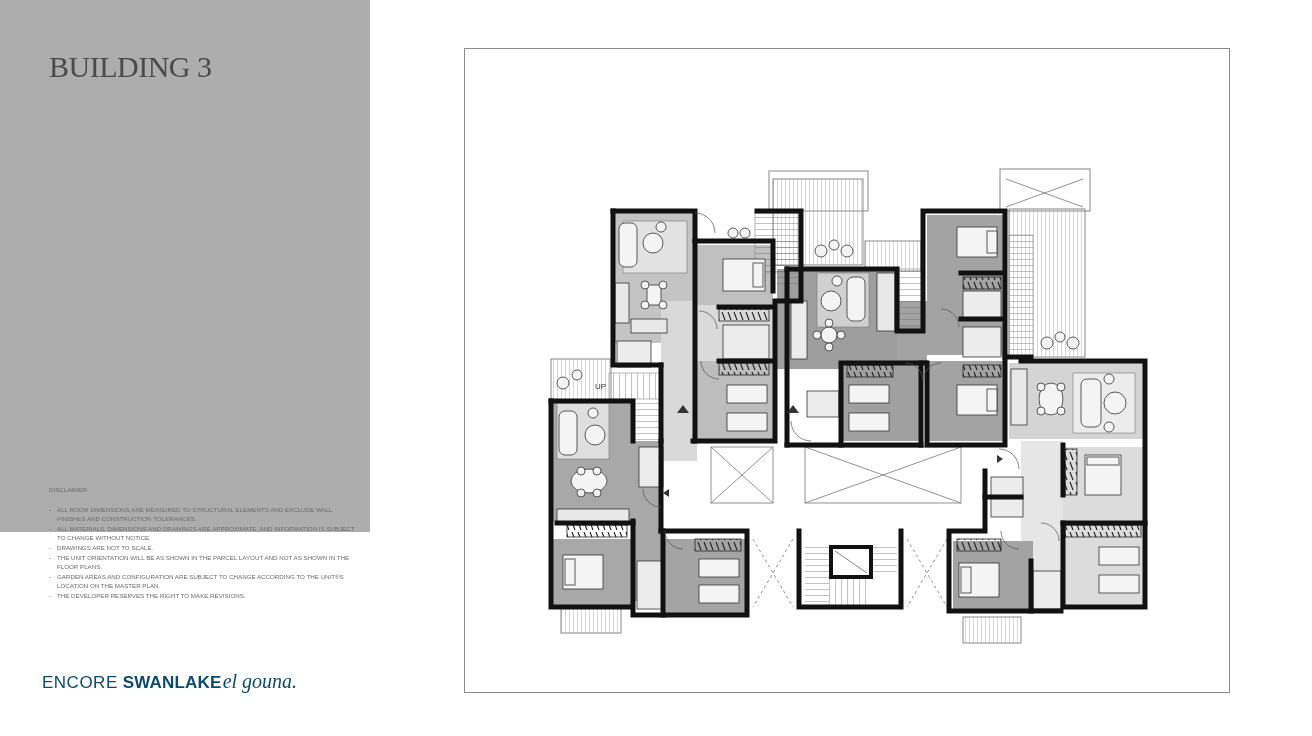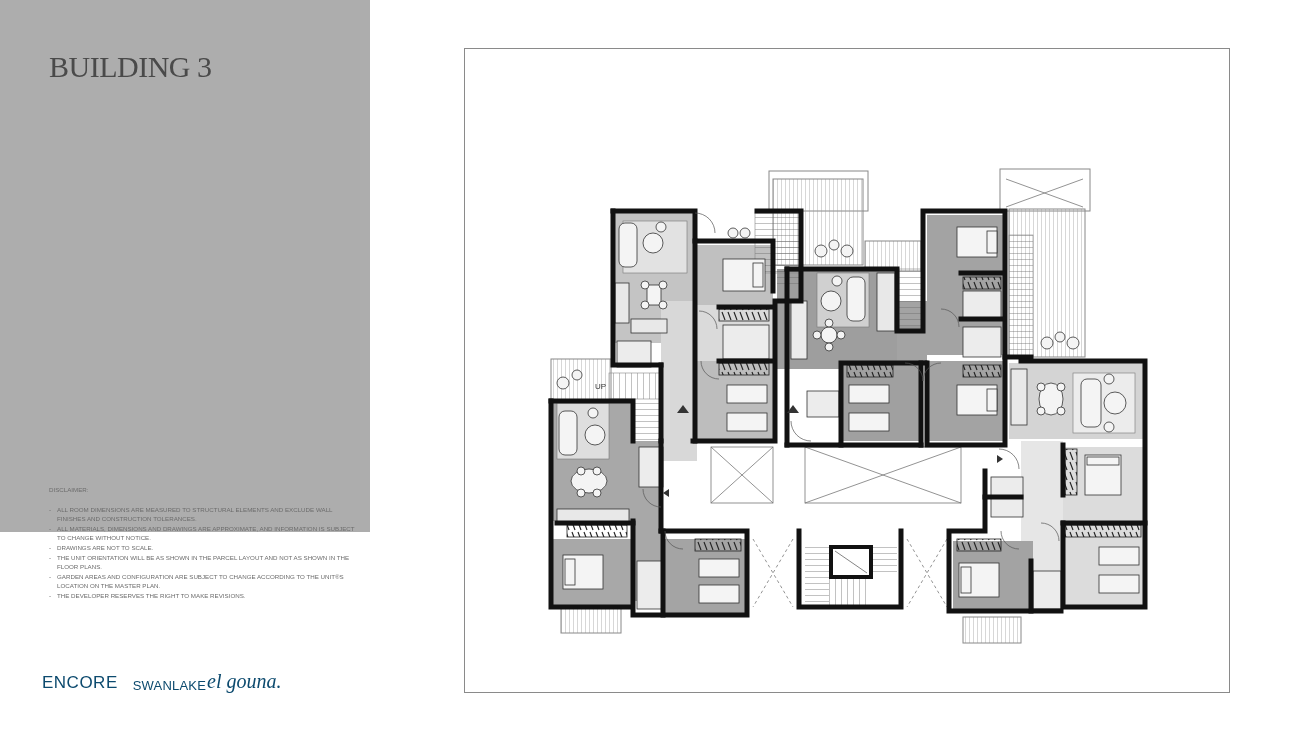--- a/index.html
+++ b/index.html
@@ -25,21 +25,21 @@
   }
   .disclaimer .dh { margin-bottom: 10px; }
   .disclaimer ul { list-style: none; margin: 0; padding: 0; }
   .disclaimer li { position: relative; padding-left: 8px; }
   .disclaimer li::before { content: "-"; position: absolute; left: 0; top: 0; }
   .brand {
     position: absolute; left: 42px; top: 670px; color: #0c4a6e;
     display: flex; align-items: flex-end; white-space: nowrap;
   }
   .brand .b1 { font-family: "Liberation Sans", sans-serif; font-size: 17px; letter-spacing: 0.5px; font-weight: normal; }
-  .brand .b2 { font-family: "Liberation Sans", sans-serif; font-size: 13px; font-weight: normal; margin-left: 15px; letter-spacing: 0.2px; }
+  .brand .b2 { font-family: "Liberation Sans", sans-serif; font-size: 17px; font-weight: bold; margin-left: 5px; letter-spacing: 0.2px; }
   .brand .b3 { font-family: "Liberation Serif", serif; font-style: italic; font-size: 20px; margin-left: 1px; }
   .frame {
     position: absolute; left: 464px; top: 48px; width: 766px; height: 645px;
     border: 1px solid #8a8a8a; box-sizing: border-box; background: #fff;
   }
   .plan { position: absolute; left: 0; top: 0; }
 </style>
 </head>
 <body>
 

